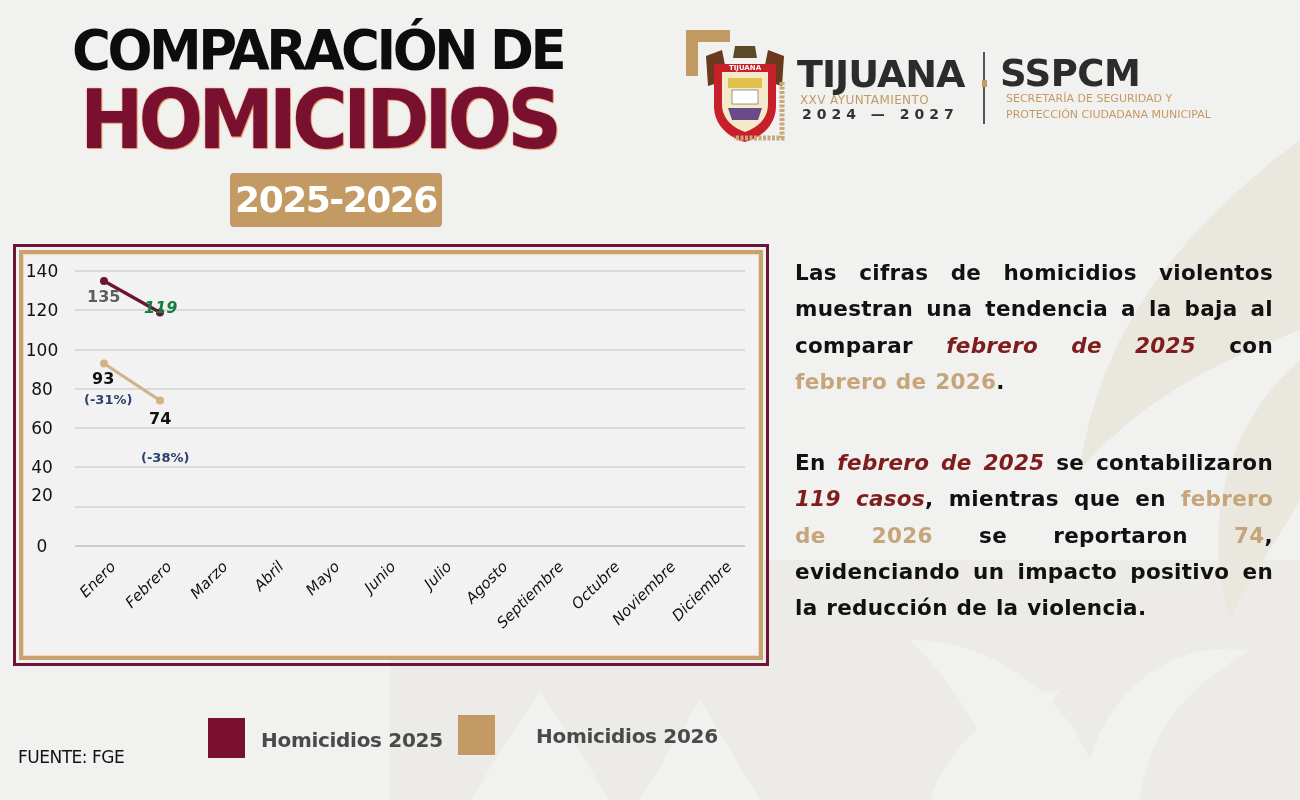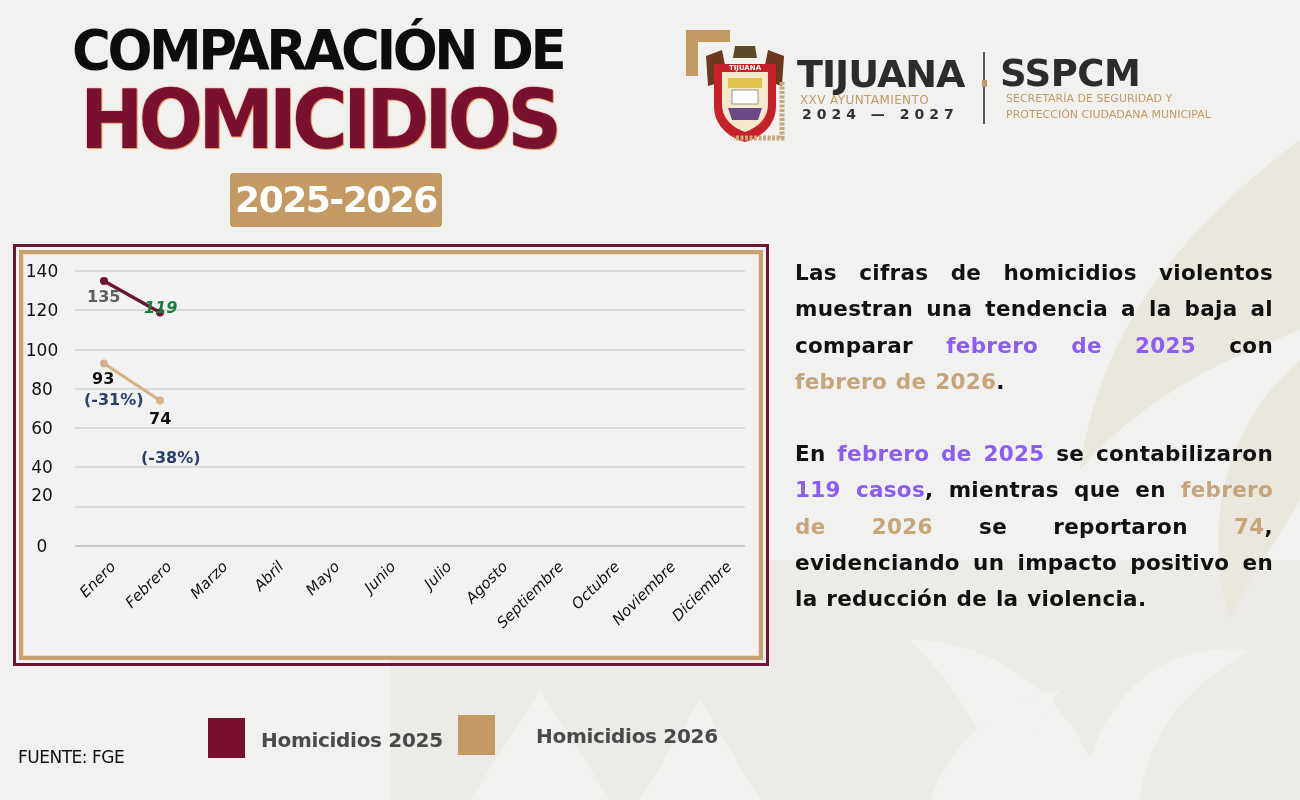--- a/index.html
+++ b/index.html
@@ -58,29 +58,29 @@
     border: 4px solid #c9a273; background: #f2f2f2;
     box-shadow: inset 0 0 0 1px #f6d9b8;
   }
   .ytick { font-size: 17px; color: #111; width: 40px; text-align: center; line-height: 18px; }
   .xtick {
     font-size: 15px; color: #111; font-style: italic;
     transform-origin: right center; transform: rotate(-45deg);
     white-space: nowrap; text-align: right; width: 110px; line-height: 16px;
   }
   .dlabel { font-weight: 700; font-size: 16px; line-height: 18px; }
-  .plabel { font-weight: 700; font-size: 16px; color: #2a3f6b; line-height: 12px; }
+  .plabel { font-weight: 700; font-size: 13px; color: #2a3f6b; line-height: 12px; }
 
   
   .para {
     left: 795px; width: 478px; font-weight: 700; font-size: 21.5px; line-height: 36.3px;
     color: #111; text-align: justify; text-align-last: left;
     letter-spacing: 0.3px; word-spacing: 1px;
   }
-  .c-maroon { color: #8b5cf6; }
+  .c-maroon { color: #7f1d1d; font-style: italic; }
   .c-tan { color: #c6a57a; }
 
   
   .leg-swatch { width: 37px; height: 40px; }
   .leg-text { font-size: 20px; color: #4a4a4a; font-weight: 700; letter-spacing: -0.3px; }
   .source { font-size: 17px; color: #111; letter-spacing: -0.5px; }
 </style>
 </head>
 <body>
 
@@ -183,21 +183,21 @@
   <div class="abs dlabel" style="left:144px; top:299px; color:#15803d;font-style:italic;">119</div>
   <div class="abs dlabel" style="left:92px; top:370px; color:#111;">93</div>
   <div class="abs plabel" style="left:84px; top:394px;">(-31%)</div>
   <div class="abs dlabel" style="left:149px; top:410px; color:#111;">74</div>
   <div class="abs plabel" style="left:141px; top:432px;margin-top:20px;">(-38%)</div>
 </div>
 
 <div class="abs para" style="top:255px;">
   <span>Las cifras de homicidios violentos muestran una tendencia a la baja al comparar </span><span class="c-maroon">febrero de 2025</span><span> con </span><span class="c-tan">febrero de 2026</span><span>.</span>
 </div>
-<div class="abs para" style="top:436px;">
+<div class="abs para" style="top:445px;">
   <span>En </span><span class="c-maroon">febrero de 2025</span><span> se contabilizaron </span><span class="c-maroon">119 casos</span><span>, mientras que en </span><span class="c-tan">febrero de 2026</span><span> se reportaron </span><span class="c-tan">74</span><span>, evidenciando un impacto positivo en la reducción de la violencia.</span>
 </div>
 
 <div class="abs" style="left:208px; top:718px;">
   <div class="leg-swatch" style="background:#7a1030;"></div>
 </div>
 <div class="abs leg-text" style="left:261px; top:728px;">Homicidios 2025</div>
 <div class="abs" style="left:458px; top:715px;">
   <div class="leg-swatch" style="background:#c39a64;"></div>
 </div>

